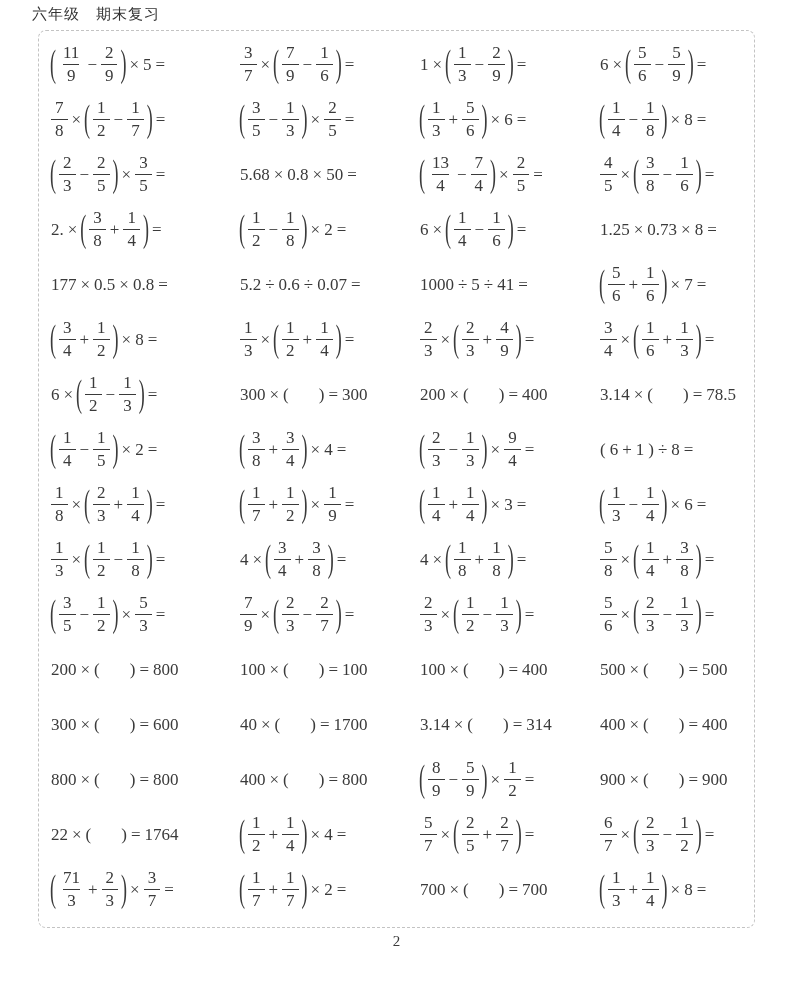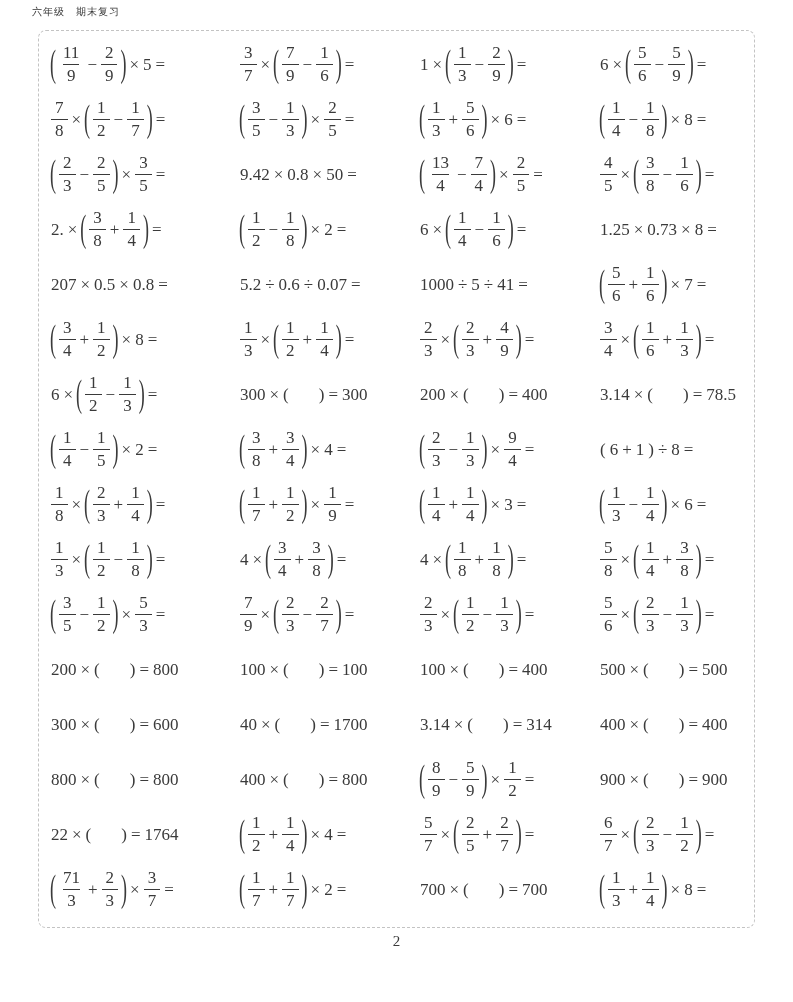--- a/index.html
+++ b/index.html
@@ -6,21 +6,21 @@
   body {
     width:793px; height:1002px;
     background:#ffffff;
     position:relative;
     font-family:"Liberation Serif", serif;
     color:#3a3a3a;
     overflow:hidden;
   }
   .header {
     position:absolute; left:32px; top:5px;
-    font-size:10px; color:#333333;
+    font-size:15px; color:#333333;
     letter-spacing:1px;
     font-family:"Liberation Serif", serif;
   }
   .sheet {
     position:absolute; left:38px; top:30px;
     width:717px; height:898px;
     box-sizing:border-box;
     border:1px dashed #c3c3c3;
     border-radius:8px;
     padding:6px 0 0 10px;
@@ -218,21 +218,21 @@
         </span>
         <span class="tparen">)</span>
         <span class="tok">×</span>
         <span class="frac">
           <span class="num">3</span>
           <span class="den">5</span>
         </span>
         <span class="tok">=</span>
       </div>
       <div class="cell">
-        <span class="tok">9.42</span>
+        <span class="tok">5.68</span>
         <span class="tok">×</span>
         <span class="tok">0.8</span>
         <span class="tok">×</span>
         <span class="tok">50</span>
         <span class="tok">=</span>
       </div>
       <div class="cell">
         <span class="tparen">(</span>
         <span class="frac">
           <span class="num">13</span>
@@ -320,21 +320,21 @@
       </div>
       <div class="cell">
         <span class="tok">1.25</span>
         <span class="tok">×</span>
         <span class="tok">0.73</span>
         <span class="tok">×</span>
         <span class="tok">8</span>
         <span class="tok">=</span>
       </div>
       <div class="cell">
-        <span class="tok">207</span>
+        <span class="tok">177</span>
         <span class="tok">×</span>
         <span class="tok">0.5</span>
         <span class="tok">×</span>
         <span class="tok">0.8</span>
         <span class="tok">=</span>
       </div>
       <div class="cell">
         <span class="tok">5.2</span>
         <span class="tok">÷</span>
         <span class="tok">0.6</span>

